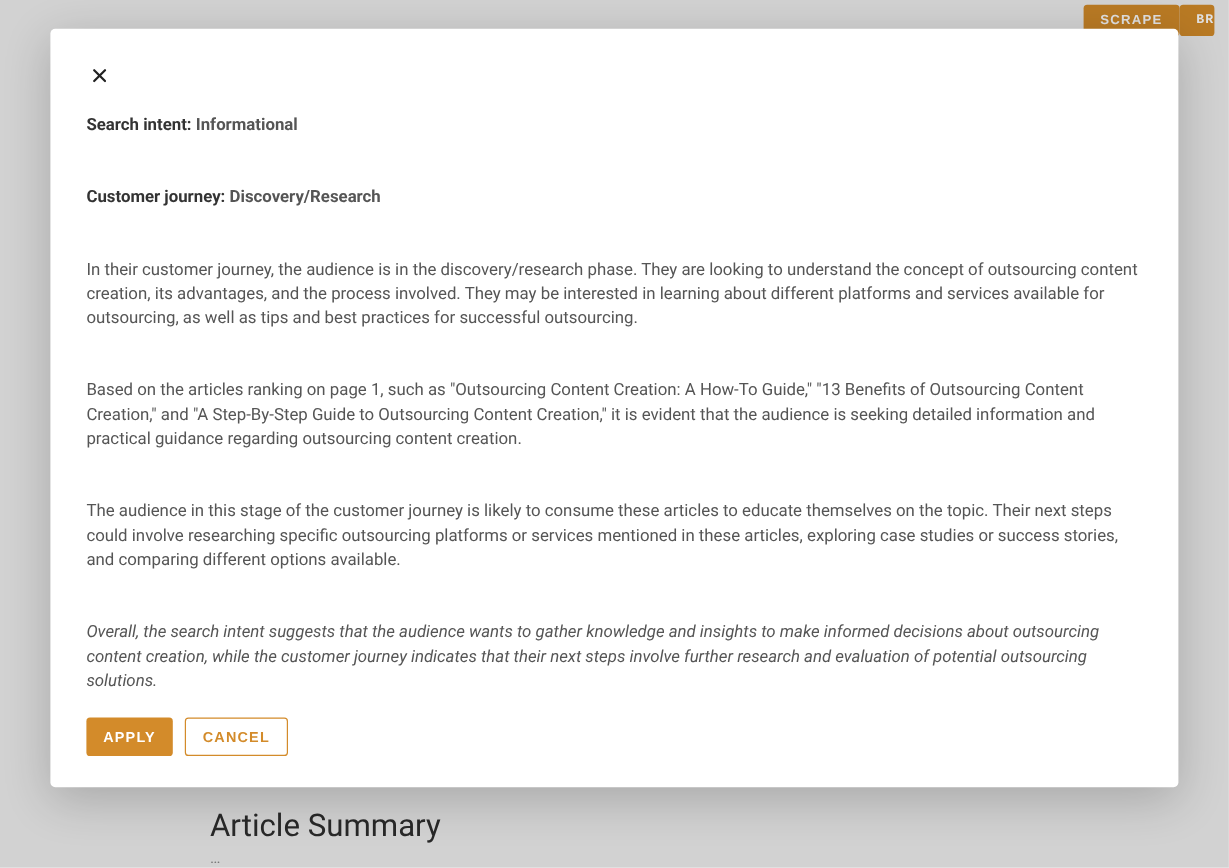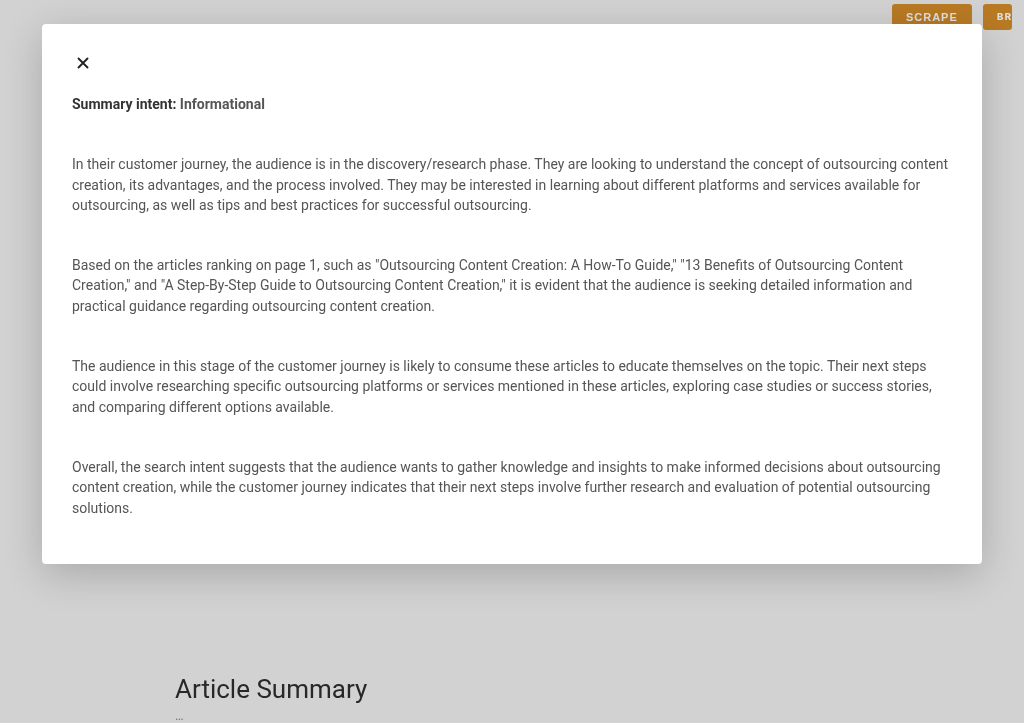--- a/index.html
+++ b/index.html
@@ -24,21 +24,21 @@
       right: 0;
       bottom: 0;
       background: #f0f0f0;
     }
 
     .bg-top-buttons {
       position: absolute;
       top: 0;
       right: 0;
       display: flex;
-      gap: 11px;
+      gap: 0;
       padding: 4px 12px;
     }
 
     .bg-button {
       background: #d38b2a;
       color: #fff;
       font-size: 11px;
       font-weight: 600;
       letter-spacing: 1px;
       padding: 7px 14px;
@@ -124,20 +124,21 @@
 
     .modal-content p {
       font-size: 14px;
       line-height: 1.45;
       color: #555;
       margin-bottom: 40px;
     }
 
     .modal-content p:last-of-type {
       margin-bottom: 20px;
+      font-style: italic;
     }
 
     .modal-content .label-line {
       margin-bottom: 40px;
     }
 
     .modal-content .label-line .label {
       font-weight: 700;
       color: #333;
     }
@@ -194,25 +195,33 @@
     <div class="modal-header">
       <button class="close-button">
         <svg viewBox="0 0 24 24" fill="none">
           <path d="M18 6L6 18M6 6l12 12" stroke-linecap="round"></path>
         </svg>
       </button>
     </div>
 
     <div class="modal-content">
       <p class="label-line">
-        <span class="label">Summary intent:</span>
+        <span class="label">Search intent:</span>
         <span class="value">Informational</span>
       </p>
 
+      <p class="label-line">
+        <span class="label">Customer journey:</span>
+        <span class="value">Discovery/Research</span>
+      </p>
 
       <p>In their customer journey, the audience is in the discovery/research phase. They are looking to understand the concept of outsourcing content creation, its advantages, and the process involved. They may be interested in learning about different platforms and services available for outsourcing, as well as tips and best practices for successful outsourcing.</p>
       <p>Based on the articles ranking on page 1, such as "Outsourcing Content Creation: A How-To Guide," "13 Benefits of Outsourcing Content Creation," and "A Step-By-Step Guide to Outsourcing Content Creation," it is evident that the audience is seeking detailed information and practical guidance regarding outsourcing content creation.</p>
       <p>The audience in this stage of the customer journey is likely to consume these articles to educate themselves on the topic. Their next steps could involve researching specific outsourcing platforms or services mentioned in these articles, exploring case studies or success stories, and comparing different options available.</p>
       <p>Overall, the search intent suggests that the audience wants to gather knowledge and insights to make informed decisions about outsourcing content creation, while the customer journey indicates that their next steps involve further research and evaluation of potential outsourcing solutions.</p>
     </div>
 
+    <div class="modal-footer">
+      <button class="btn btn-apply">APPLY</button>
+      <button class="btn btn-cancel">CANCEL</button>
+    </div>
   </div>
 </div>
 
 </body></html>

